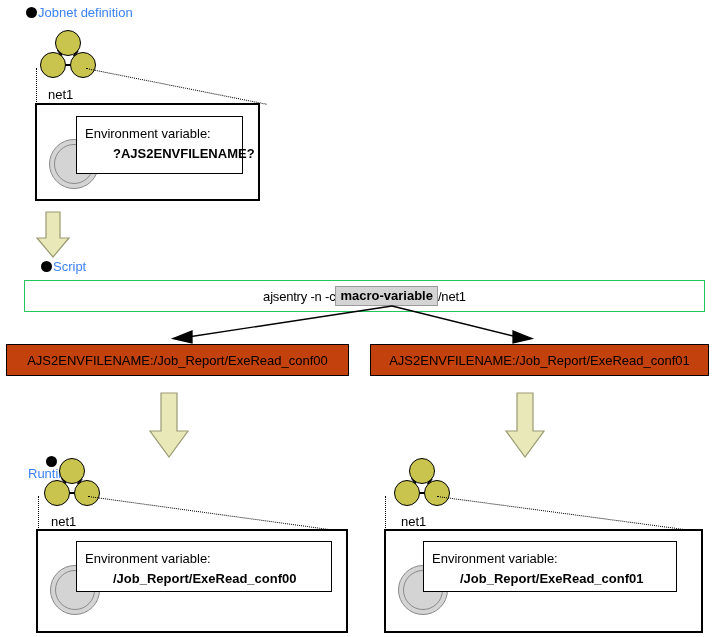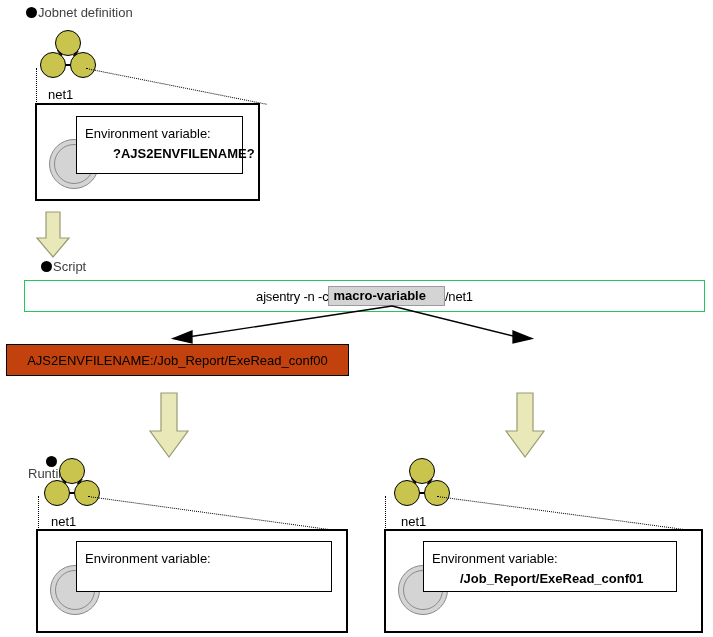--- a/index.html
+++ b/index.html
@@ -19,21 +19,21 @@
     overflow: hidden;
   }
   .abs { position: absolute; }
 
   
   .section-head {
     position: absolute;
     display: flex;
     align-items: center;
     font-size: 13px;
-    color: #404040;
+    color: #3b82f6;
     white-space: nowrap;
     line-height: 1;
   }
   .bullet {
     width: 11px;
     height: 11px;
     background: #000;
     border-radius: 50%;
     display: inline-block;
     margin-right: 1px;
@@ -138,21 +138,21 @@
     display: flex;
     align-items: center;
     line-height: 1;
   }
   .cmd-pre, .cmd-post { letter-spacing: -0.2px; }
   .macro-hl {
     background: #d4d4d4;
     border: 1px solid #9a9a9a;
     font-weight: bold;
     font-size: 13px;
-    padding: 2px 18px 3px 4px;
+    padding: 2px 4px 3px 4px;
     box-sizing: border-box;
     line-height: 1;
   }
 
   
   .envvalue-box {
     position: absolute;
     border: 1px solid #000;
     background: #c2410c;
     box-sizing: border-box;
@@ -242,20 +242,21 @@
         <line x1="392" y1="11" x2="188" y2="42"></line>
         <polygon points="173,43.5 192,36 192,48"></polygon>
         <line x1="392" y1="11" x2="517" y2="42"></line>
         <polygon points="532,43.5 513,36 513,48"></polygon>
       </g>
     </svg>
   </div>
 
   <div class="envvalue-box" style="left:6px; top:344px; width:343px; height:32px;">AJS2ENVFILENAME:/Job_Report/ExeRead_conf00</div>
 
+  <div class="envvalue-box" style="left:370px; top:344px; width:339px; height:32px;">AJS2ENVFILENAME:/Job_Report/ExeRead_conf01</div>
 
   <div class="block-arrow" style="left:149px; top:393px;">
     <svg width="40" height="65" viewBox="0 0 40 65">
       <polygon points="12,0 28,0 28,38 39,38 20,64 1,38 12,38" fill="#e8e8b8" stroke="#9a9a72" stroke-width="1.2"></polygon>
     </svg>
   </div>
 
   <div class="block-arrow" style="left:505px; top:393px;">
     <svg width="40" height="65" viewBox="0 0 40 65">
       <polygon points="12,0 28,0 28,38 39,38 20,64 1,38 12,38" fill="#e8e8b8" stroke="#9a9a72" stroke-width="1.2"></polygon>
@@ -283,20 +284,21 @@
 
   <div class="box" style="left:36px; top:529px; width:312px; height:104px;"></div>
 
   <div class="disc" style="left:50px; top:565px;">
     <div class="ring-outer"></div>
     <div class="ring-inner"></div>
   </div>
 
   <div class="callout" style="left:76px; top:541px; width:256px; height:51px;">
     <span class="l1">Environment variable:</span>
+    <span class="l2">/Job_Report/ExeRead_conf00</span>
   </div>
 
   <div class="jobnet-icon" style="left:392px; top:458px;">
     <div class="link link-d1"></div>
     <div class="link link-d2"></div>
     <div class="link link-h"></div>
     <div class="circ c-top"></div>
     <div class="circ c-left"></div>
     <div class="circ c-right"></div>
   </div>

